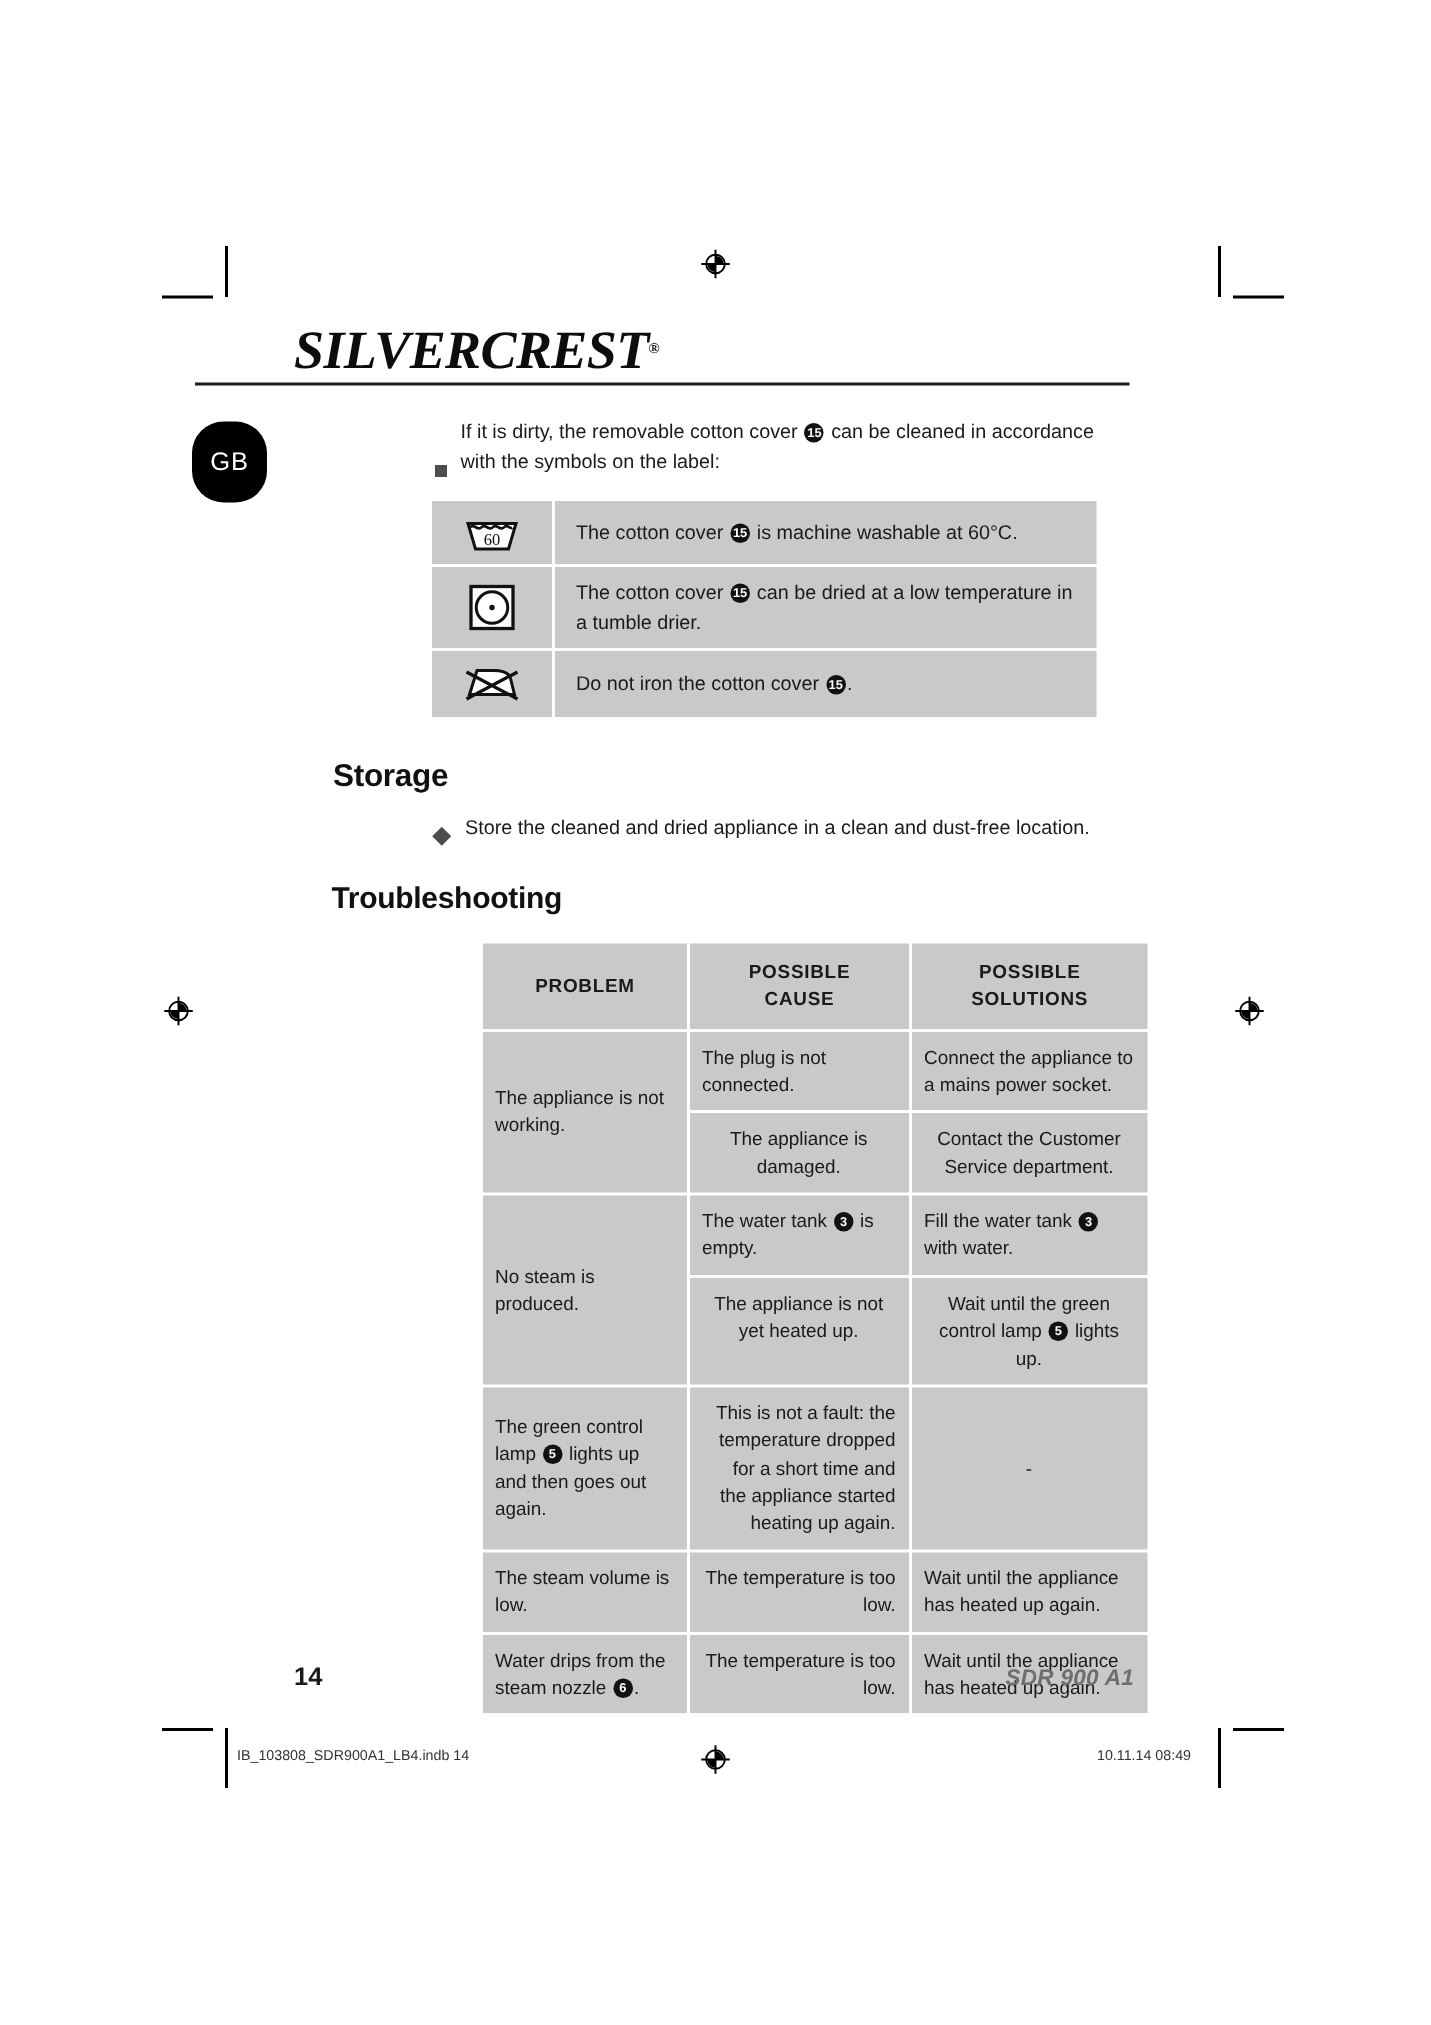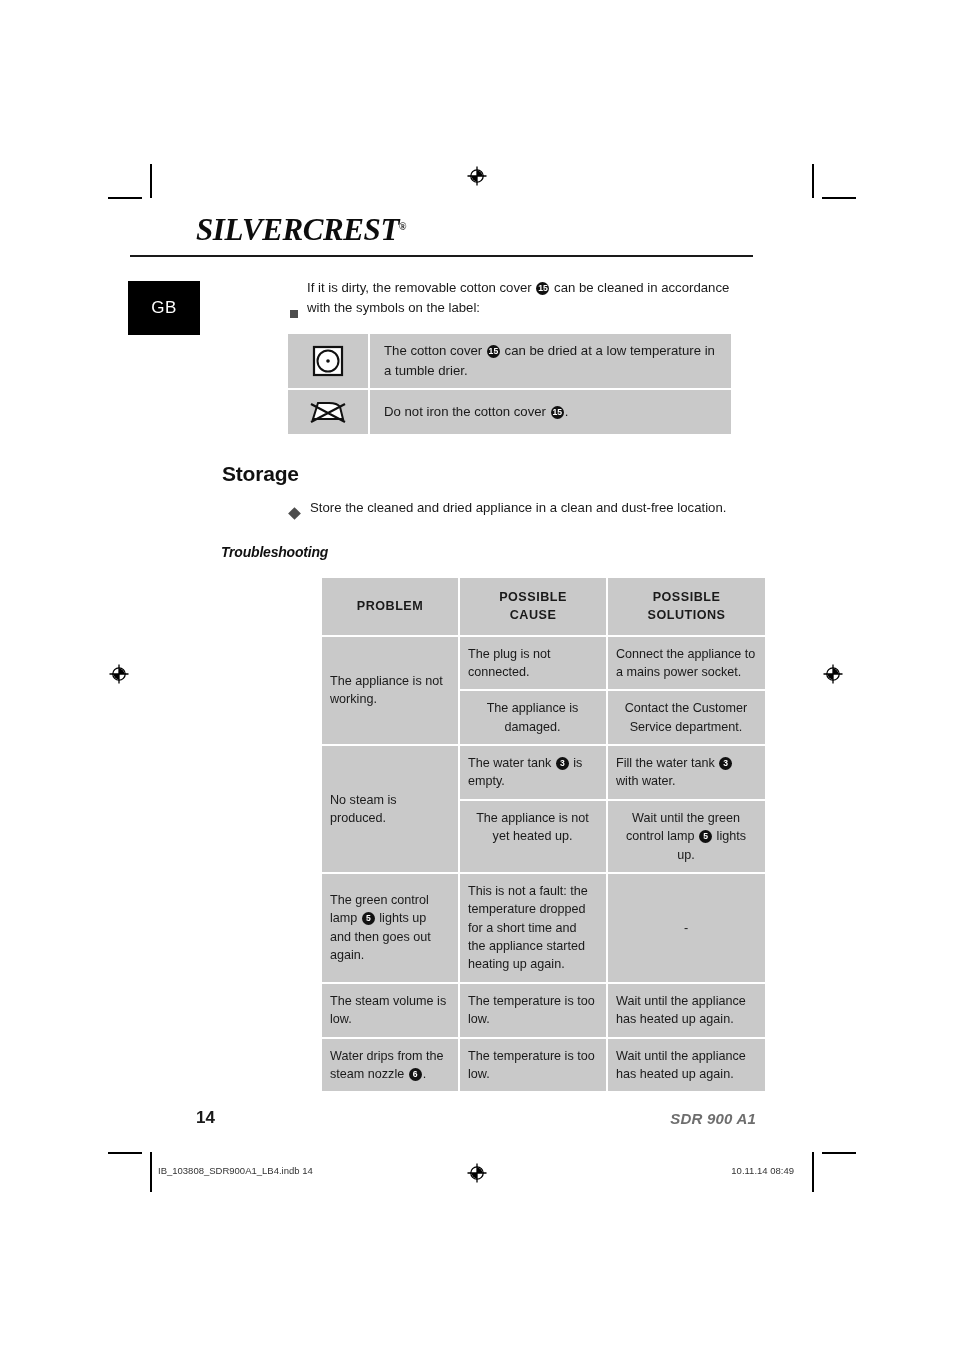--- a/index.html
+++ b/index.html
@@ -34,49 +34,50 @@
     left: 196px;
     top: 212px;
     font-family: "Liberation Serif", serif;
     font-style: italic;
     font-weight: bold;
     font-size: 27px;
     letter-spacing: -0.4px;
     color: #0d0d0d;
     white-space: nowrap;
   }
-  .brand-logo .big { font-size: 31px; }
+  .brand-logo .big { font-size: 36px; }
   .brand-logo .sup {
     font-size: 10px;
     vertical-align: super;
     font-style: normal;
   }
   .header-rule {
     position: absolute;
     left: 130px;
     top: 255px;
     width: 623px;
     height: 2px;
     background: #1a1a1a;
   }
 
   
   .lang-box {
     position: absolute;
     left: 128px;
     top: 281px;
-    width: 72px;
+    width: 50px;
     height: 54px;
     background: #000000;
     color: #ffffff;
     display: flex;
     align-items: center;
     justify-content: center;
     font-size: 17px;
     letter-spacing: 0.5px;
+    border-radius: 21px;
   }
 
   
   .content {
     position: absolute;
     left: 222px;
     top: 278px;
     width: 512px;
   }
 
@@ -154,38 +155,38 @@
   }
 
   
   .h2 {
     font-size: 21px;
     font-weight: bold;
     color: #111111;
     letter-spacing: -0.2px;
   }
   .h2.storage { margin-top: 28px; margin-left: 0px; }
-  .h2.trouble { margin-top: 26px; margin-left: -1px; font-size: 14px; font-style: italic; }
+  .h2.trouble { margin-top: 26px; margin-left: -1px; font-size: 20px; }
 
   
   .ts-table {
     margin-top: 18px;
     margin-left: 100px;
     width: 443px;
   }
   .ts-row { display: flex; margin-bottom: 2px; }
   .ts-cell {
     background: #c9c9c9;
     font-size: 12.6px;
     line-height: 1.46;
     padding: 8px 9px 8px 8px;
     box-sizing: border-box;
   }
   .ts-c1 { width: 136px; flex: 0 0 136px; }
-  .ts-c2 { width: 146px; flex: 0 0 146px; margin-left: 2px; }
+  .ts-c2 { width: 146px; flex: 0 0 146px; margin-left: 2px; text-align: right; }
   .ts-c3 { flex: 1 1 auto; margin-left: 2px; }
   .ts-head .ts-cell {
     font-weight: bold;
     font-size: 12.6px;
     letter-spacing: 0.5px;
     text-align: center;
     padding: 10px 6px;
     display: flex;
     align-items: center;
     justify-content: center;
@@ -306,20 +307,32 @@
 
 <div class="content">
 
   <div class="bullet-para">
     <span class="bullet-sq"></span>
     <span class="bullet-text"><span>If it is dirty, the removable cotton cover </span><span class="badge">15</span><span> can be cleaned in accordance with the symbols on the label:</span></span>
   </div>
 
   <div class="care-table">
 
+    <div class="care-row">
+      <div class="care-icon-cell">
+        <svg width="40" height="28" viewBox="0 0 40 28">
+          <path d="M4 8 L36 8 L31 25 L9 25 Z" fill="#fff" stroke="#111" stroke-width="2"></path>
+          <path d="M5.5 10.5 c2.5 -3 5 3 7.5 0 c2.5 -3 5 3 7.5 0 c2.5 -3 5 3 7.5 0 c2 -2.4 4 1.4 5.6 0.4" fill="none" stroke="#111" stroke-width="1.8"></path>
+          <text x="20" y="22" font-family="Liberation Serif, serif" font-size="11" text-anchor="middle" fill="#111">60</text>
+        </svg>
+      </div>
+      <div class="care-text-cell">
+        <span><span>The cotton cover </span><span class="badge">15</span><span> is machine washable at 60°C.</span></span>
+      </div>
+    </div>
 
     <div class="care-row">
       <div class="care-icon-cell">
         <svg width="36" height="34" viewBox="0 0 36 34">
           <rect x="4" y="3" width="28" height="28" fill="#fff" stroke="#111" stroke-width="2.2"></rect>
           <circle cx="18" cy="17" r="10.5" fill="#fff" stroke="#111" stroke-width="2"></circle>
           <circle cx="18" cy="17" r="1.8" fill="#111"></circle>
         </svg>
       </div>
       <div class="care-text-cell">

